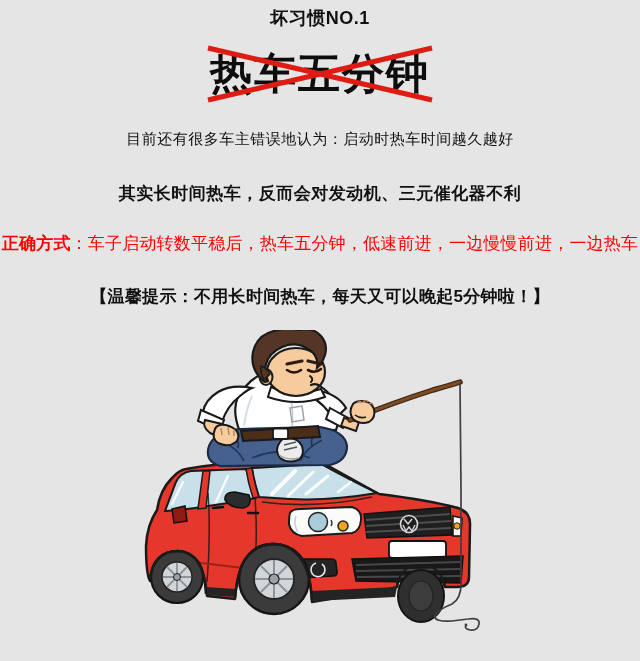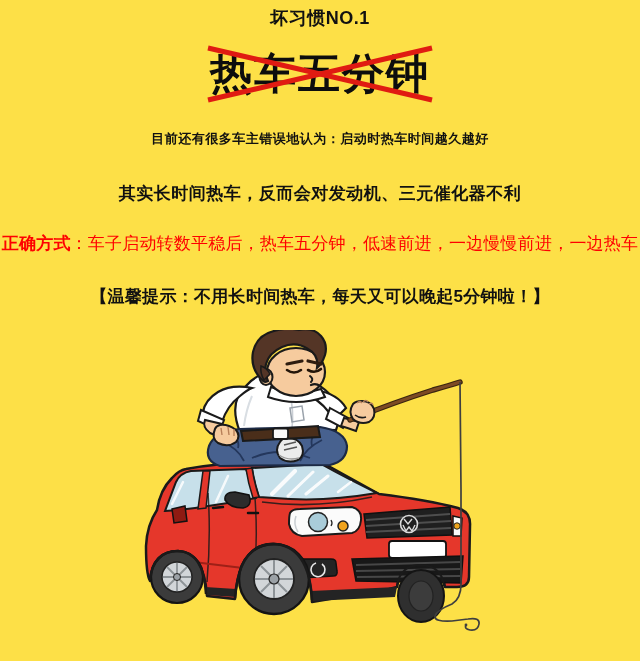--- a/index.html
+++ b/index.html
@@ -1,22 +1,22 @@
 <!DOCTYPE html>
 <html><head>
 <meta charset="utf-8">
 <style>
   html,body{margin:0;padding:0;background:#fff;}
-  .page{position:relative;width:640px;height:661px;background:#fde047;overflow:hidden;
+  .page{position:relative;width:640px;height:661px;background:#e5e5e5;overflow:hidden;
         font-family:"Liberation Sans","DejaVu Sans",sans-serif;color:#111;}
   .t-center{position:absolute;left:0;right:0;text-align:center;white-space:nowrap;}
   .page-title{top:6px;font-size:18px;font-weight:bold;letter-spacing:0.5px;}
   .big-title{top:46px;font-size:42px;font-weight:bold;letter-spacing:2px;color:#0d0d0d;}
   .cross-svg{position:absolute;top:42px;left:50%;transform:translateX(-50%);pointer-events:none;}
-  .line1{top:130px;font-size:13px;font-weight:bold;letter-spacing:0.5px;}
+  .line1{top:130px;font-size:15px;font-weight:normal;letter-spacing:0.5px;}
   .line2{top:182px;font-size:17px;font-weight:bold;letter-spacing:0.5px;text-align:center;}
   .line3{top:232px;font-size:17px;color:#fe0000;letter-spacing:0.2px;}
   .line3 .lbl{font-weight:bold;font-family:Liberation Mono, monospace;}
   .line4{top:285px;font-size:17px;font-weight:bold;letter-spacing:0.3px;}
   .art{position:absolute;top:330px;left:0;width:640px;height:331px;}
 </style>
 </head>
 <body>
 
 <div class="page">

